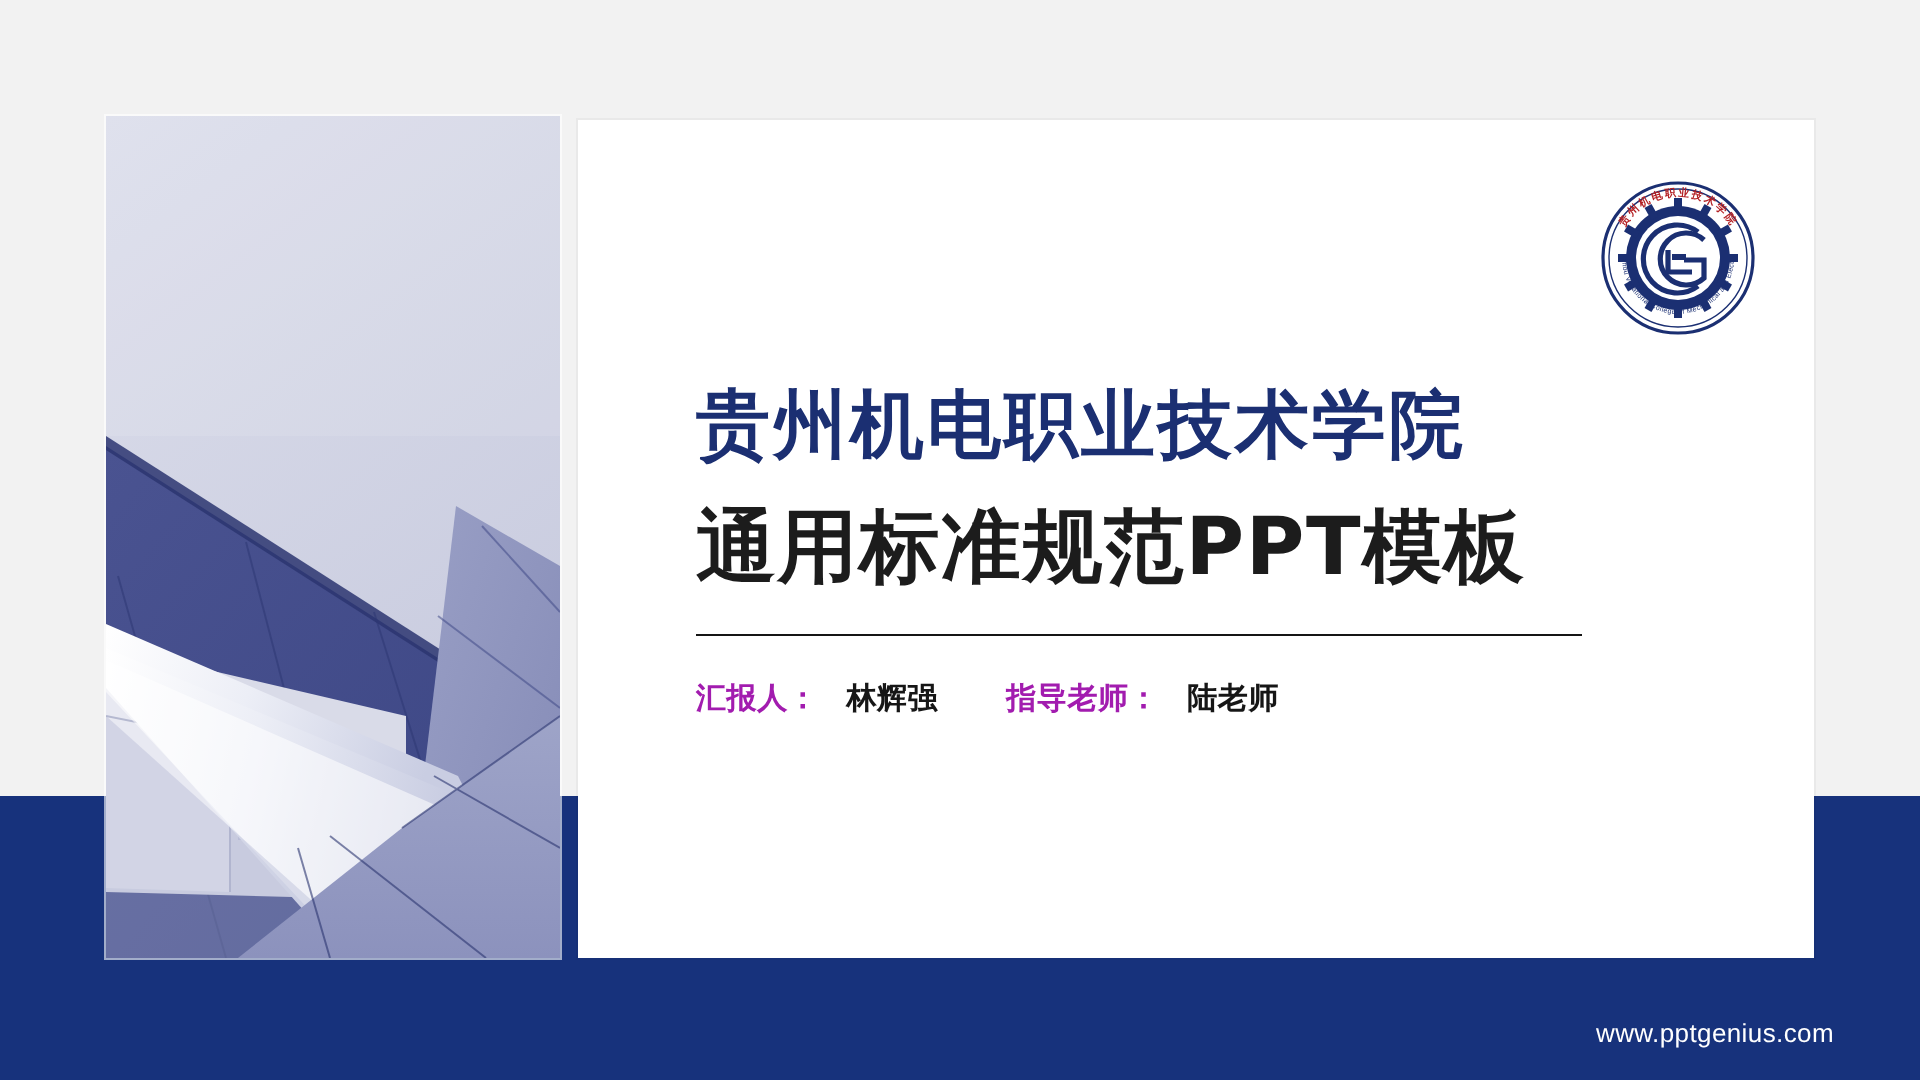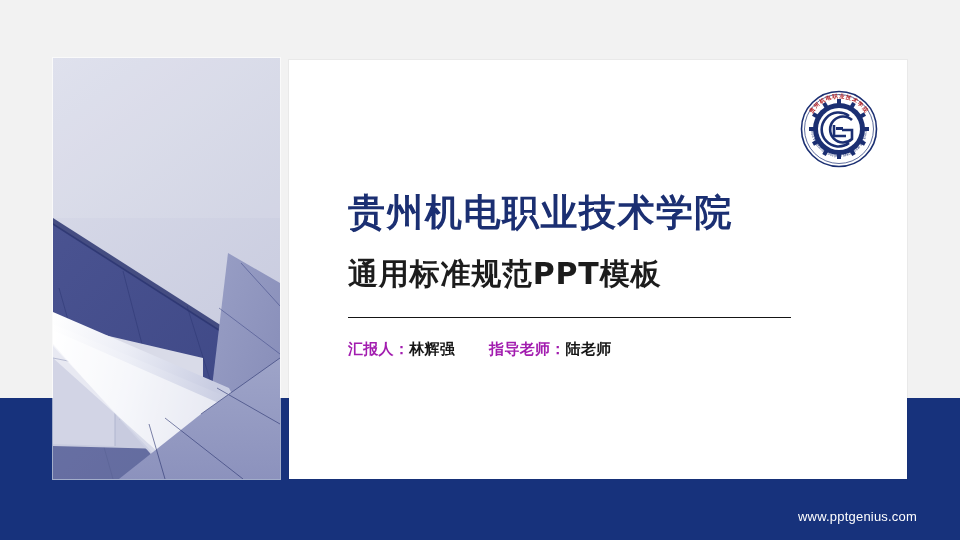--- a/index.html
+++ b/index.html
@@ -93,21 +93,21 @@
     font-weight: bold;
     color: #1b2f72;
     letter-spacing: 1.5px;
     white-space: nowrap;
     font-family: "DejaVu Sans", "Liberation Sans", sans-serif;
   }
   .title-sub {
     position: absolute;
     left: 348px;
     top: 256px;
-    font-size: 30px;
+    font-size: 40px;
     line-height: 36px;
     font-weight: bold;
     color: #1c1c1c;
     letter-spacing: .8px;
     white-space: nowrap;
     font-family: "DejaVu Sans", "Liberation Sans", sans-serif;
   }
   .divider {
     position: absolute;
     left: 348px;
@@ -122,21 +122,21 @@
     position: absolute;
     left: 348px;
     top: 340px;
     font-size: 15px;
     font-weight: bold;
     white-space: nowrap;
     letter-spacing: .3px;
     font-family: "DejaVu Sans", "Liberation Sans", sans-serif;
   }
   .byline .lbl { color: #a21caf; }
-  .byline .val { color: #161616; }
+  .byline .val { color: #161616; margin-left: 14px; }
   .byline .gap { display: inline-block; width: 34px; }
 
   
   .logo {
     position: absolute;
     left: 794px;
     top: 84px;
     width: 90px;
     height: 90px;
   }

